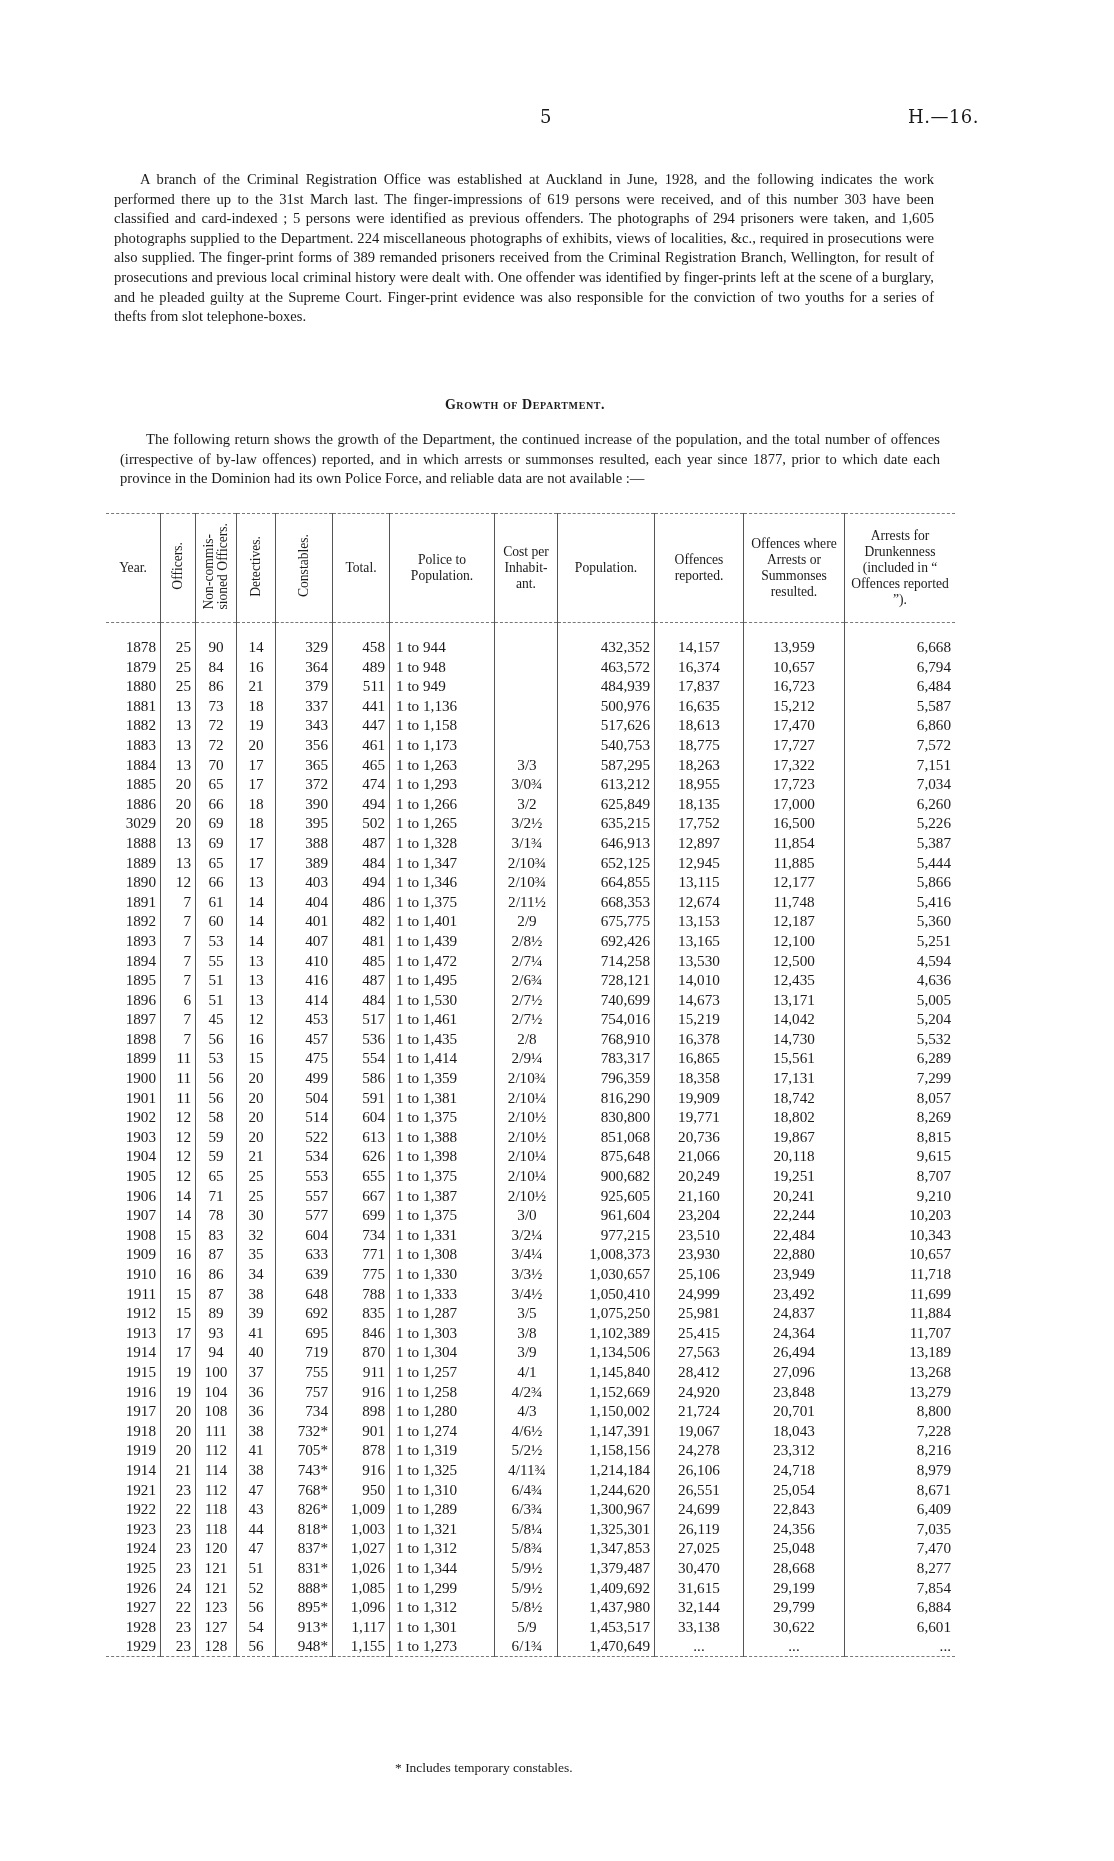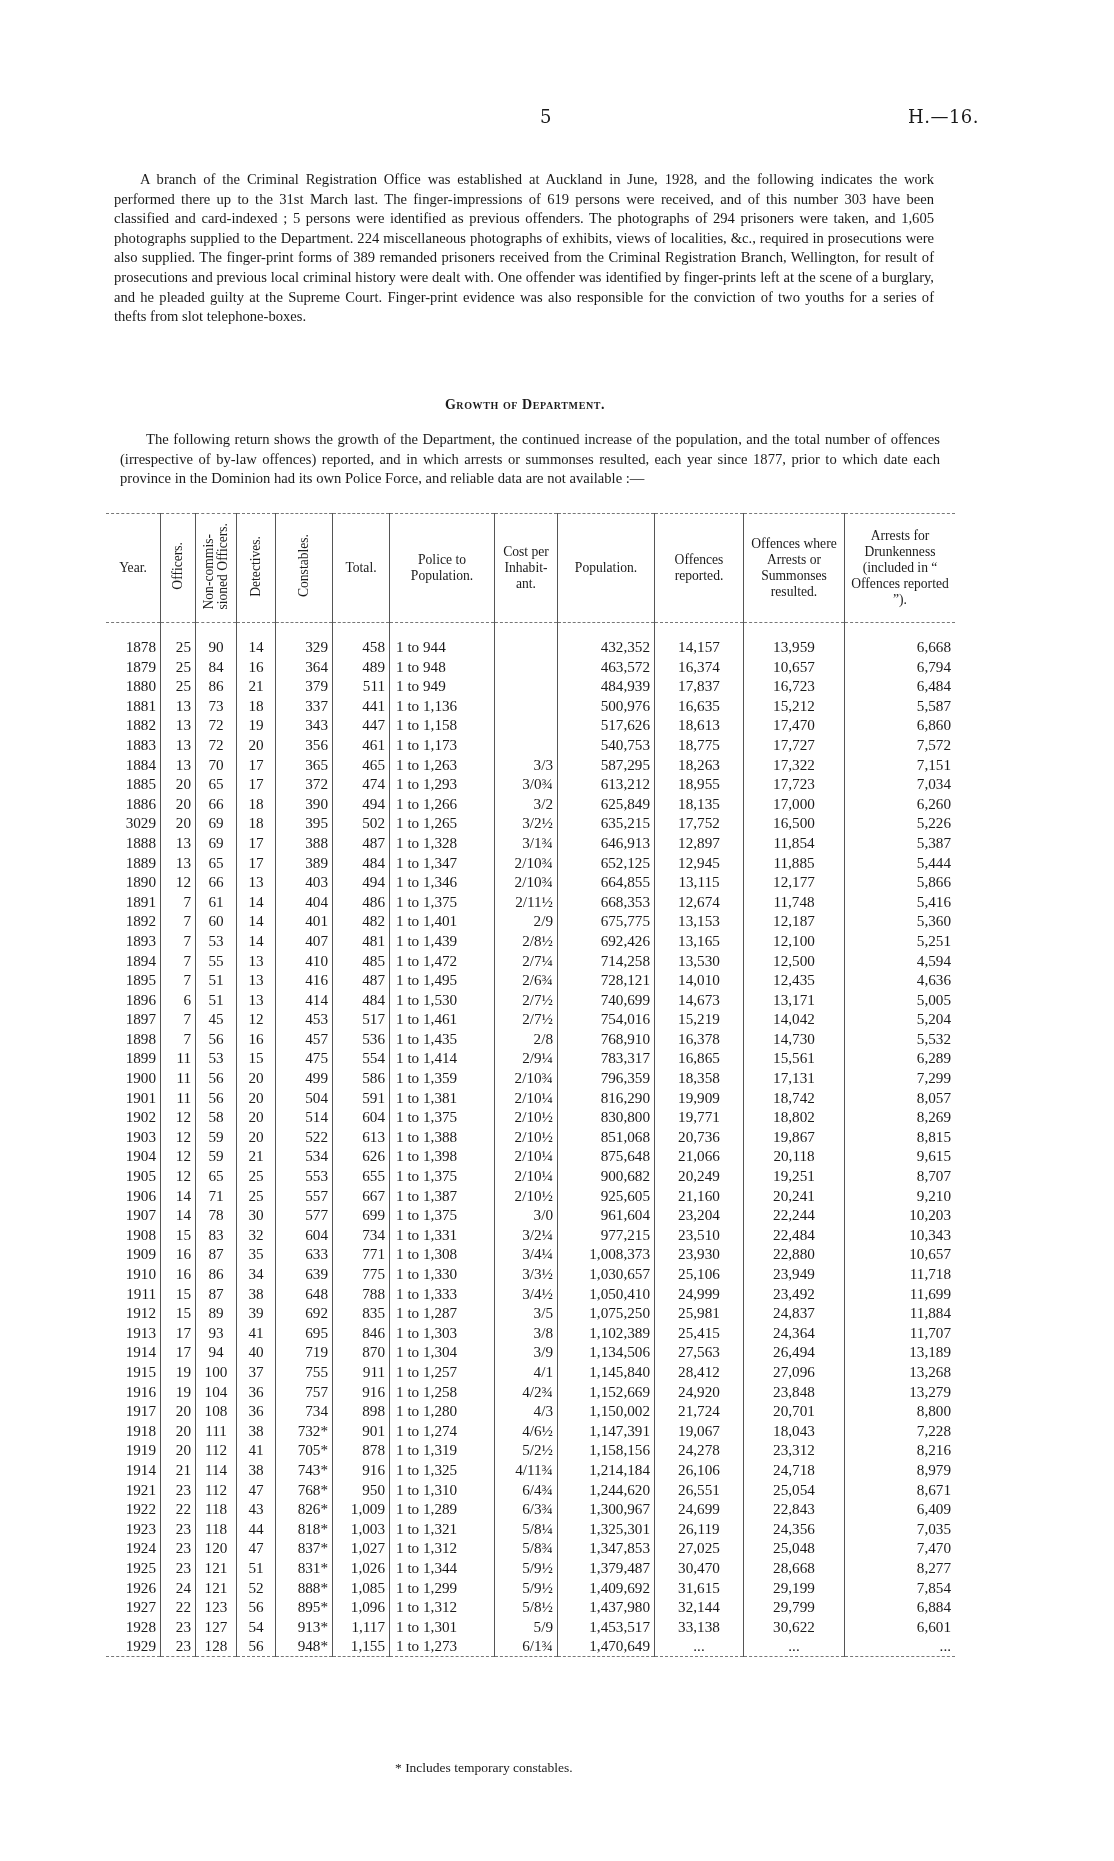--- a/index.html
+++ b/index.html
@@ -12,21 +12,21 @@
   .p2 { top:424px; }
   table { position:absolute; top:513px; left:106px; border-collapse:collapse; font-family:"Liberation Serif",serif; font-size:15.2px; }
   th { font-weight:normal; font-size:13.6px; line-height:16px; border-top:1px dashed #777; border-bottom:1px dashed #777; border-left:1px solid #555; padding:0 2px; height:108px; vertical-align:middle; text-align:center; }
   th:first-child { border-left:none; }
   th .rot { writing-mode:vertical-rl; transform:rotate(180deg); display:inline-block; white-space:nowrap; line-height:14px; }
   td { border-left:1px solid #555; padding:0 4px; height:19.6px; line-height:19.6px; white-space:nowrap; text-align:right; }
   td:first-child { border-left:none; text-align:right; padding-left:2px; }
   tbody tr:first-child td { padding-top:14px; }
   tbody tr:last-child td { border-bottom:1px dashed #777; }
   td.ratio { text-align:left; padding-left:6px;margin-top:32px; }
-  td.cost { text-align:right; padding-left:6px; }
+  td.cost { text-align:center; padding-left:6px; }
   td.center { text-align:center; }
   .c-year{width:50px}.c-off{width:30px}.c-nco{width:36px}.c-det{width:34px}.c-con{width:52px}.c-tot{width:52px}.c-ratio{width:100px}.c-cost{width:58px}.c-pop{width:92px}.c-rep{width:84px}.c-res{width:96px}.c-dr{width:106px}
   .footnote { position:absolute; top:1760px; left:395px; font-family:"Liberation Serif",serif; font-size:13.5px; }
   .na { position:absolute; left:511px; top:628px; width:30px; height:120px; }
   .na span { writing-mode:vertical-rl; transform:rotate(180deg); font-size:14px; position:absolute; left:2px; top:0; white-space:nowrap; letter-spacing:1px; }
   .na span.b { left:18px; top:28px; }
 </style>
 </head>
 <body>
 

